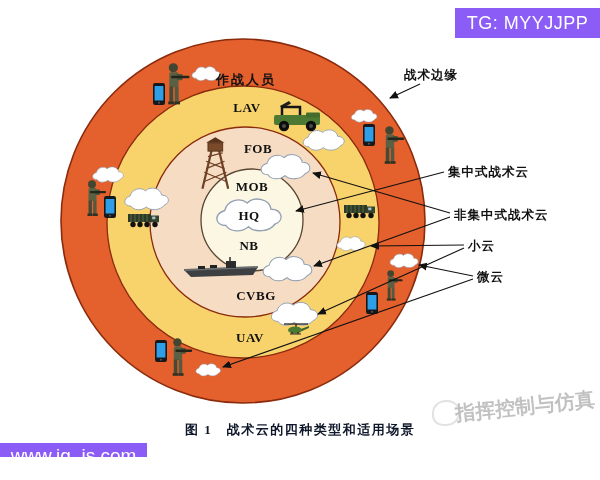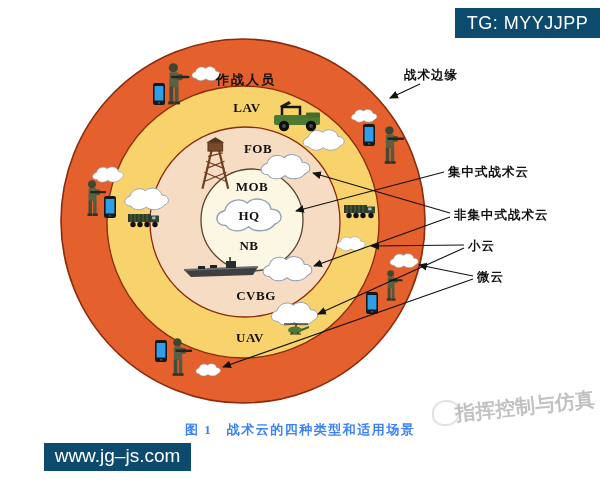--- a/index.html
+++ b/index.html
@@ -5,30 +5,30 @@
   html,body{margin:0;padding:0;background:#ffffff;}
   .stage{position:relative;width:600px;height:480px;background:#ffffff;overflow:hidden;
          font-family:"Liberation Serif","DejaVu Serif",serif;}
   svg{position:absolute;left:0;top:0;}
   svg text{font-family:"Liberation Serif","DejaVu Serif",serif;fill:#111;}
   .zone-label{font-size:13px;font-weight:700;letter-spacing:.5px;}
   .zone-label-cn{font-size:13px;font-weight:600;letter-spacing:2px;}
   .callout-label{font-size:12.5px;font-weight:600;letter-spacing:1px;}
   .callout-line{stroke:#111;stroke-width:1.1;fill:none;}
   .cloud{fill:#ffffff;stroke:#93a1b3;stroke-width:1.1;}
-  .badge{position:absolute;background:#0c4a6e;color:#ffffff;
-         font-family:"Liberation Sans","DejaVu Sans",sans-serif;margin-left:44px;}
+  .badge{position:absolute;background:#8b5cf6;color:#ffffff;
+         font-family:"Liberation Sans","DejaVu Sans",sans-serif;}
   .tg-badge{right:0;top:8px;width:145px;height:30px;line-height:30px;
             font-size:18px;text-align:center;letter-spacing:.5px;}
-  .site-badge{left:0;top:443px;width:147px;height:28px;line-height:26px;
+  .site-badge{left:0;top:443px;width:147px;height:14px;line-height:26px;
               font-size:19px;text-align:center;}
   .caption{position:absolute;left:0;top:397px;width:600px;text-align:center;
            font-size:11px;color:#1c1c1c;letter-spacing:-.2px;}
   .fig-title{position:absolute;left:0;top:421px;width:600px;text-align:center;
-             font-size:13px;font-weight:700;color:#3b82f6;letter-spacing:1.5px;}
+             font-size:13px;font-weight:700;color:#0f172a;letter-spacing:1.5px;}
   .watermark{position:absolute;left:455px;top:392px;width:160px;
              font-size:20px;font-weight:700;color:#b7b7b7;opacity:.85;
              transform:rotate(-6deg);white-space:nowrap;}
   .wm-swirl{position:absolute;left:432px;top:400px;width:24px;height:22px;
             border:2px solid #cfcfcf;border-radius:50% 45% 50% 40%;opacity:.6;}
 </style>
 </head>
 <body>
 
 <div class="stage">

